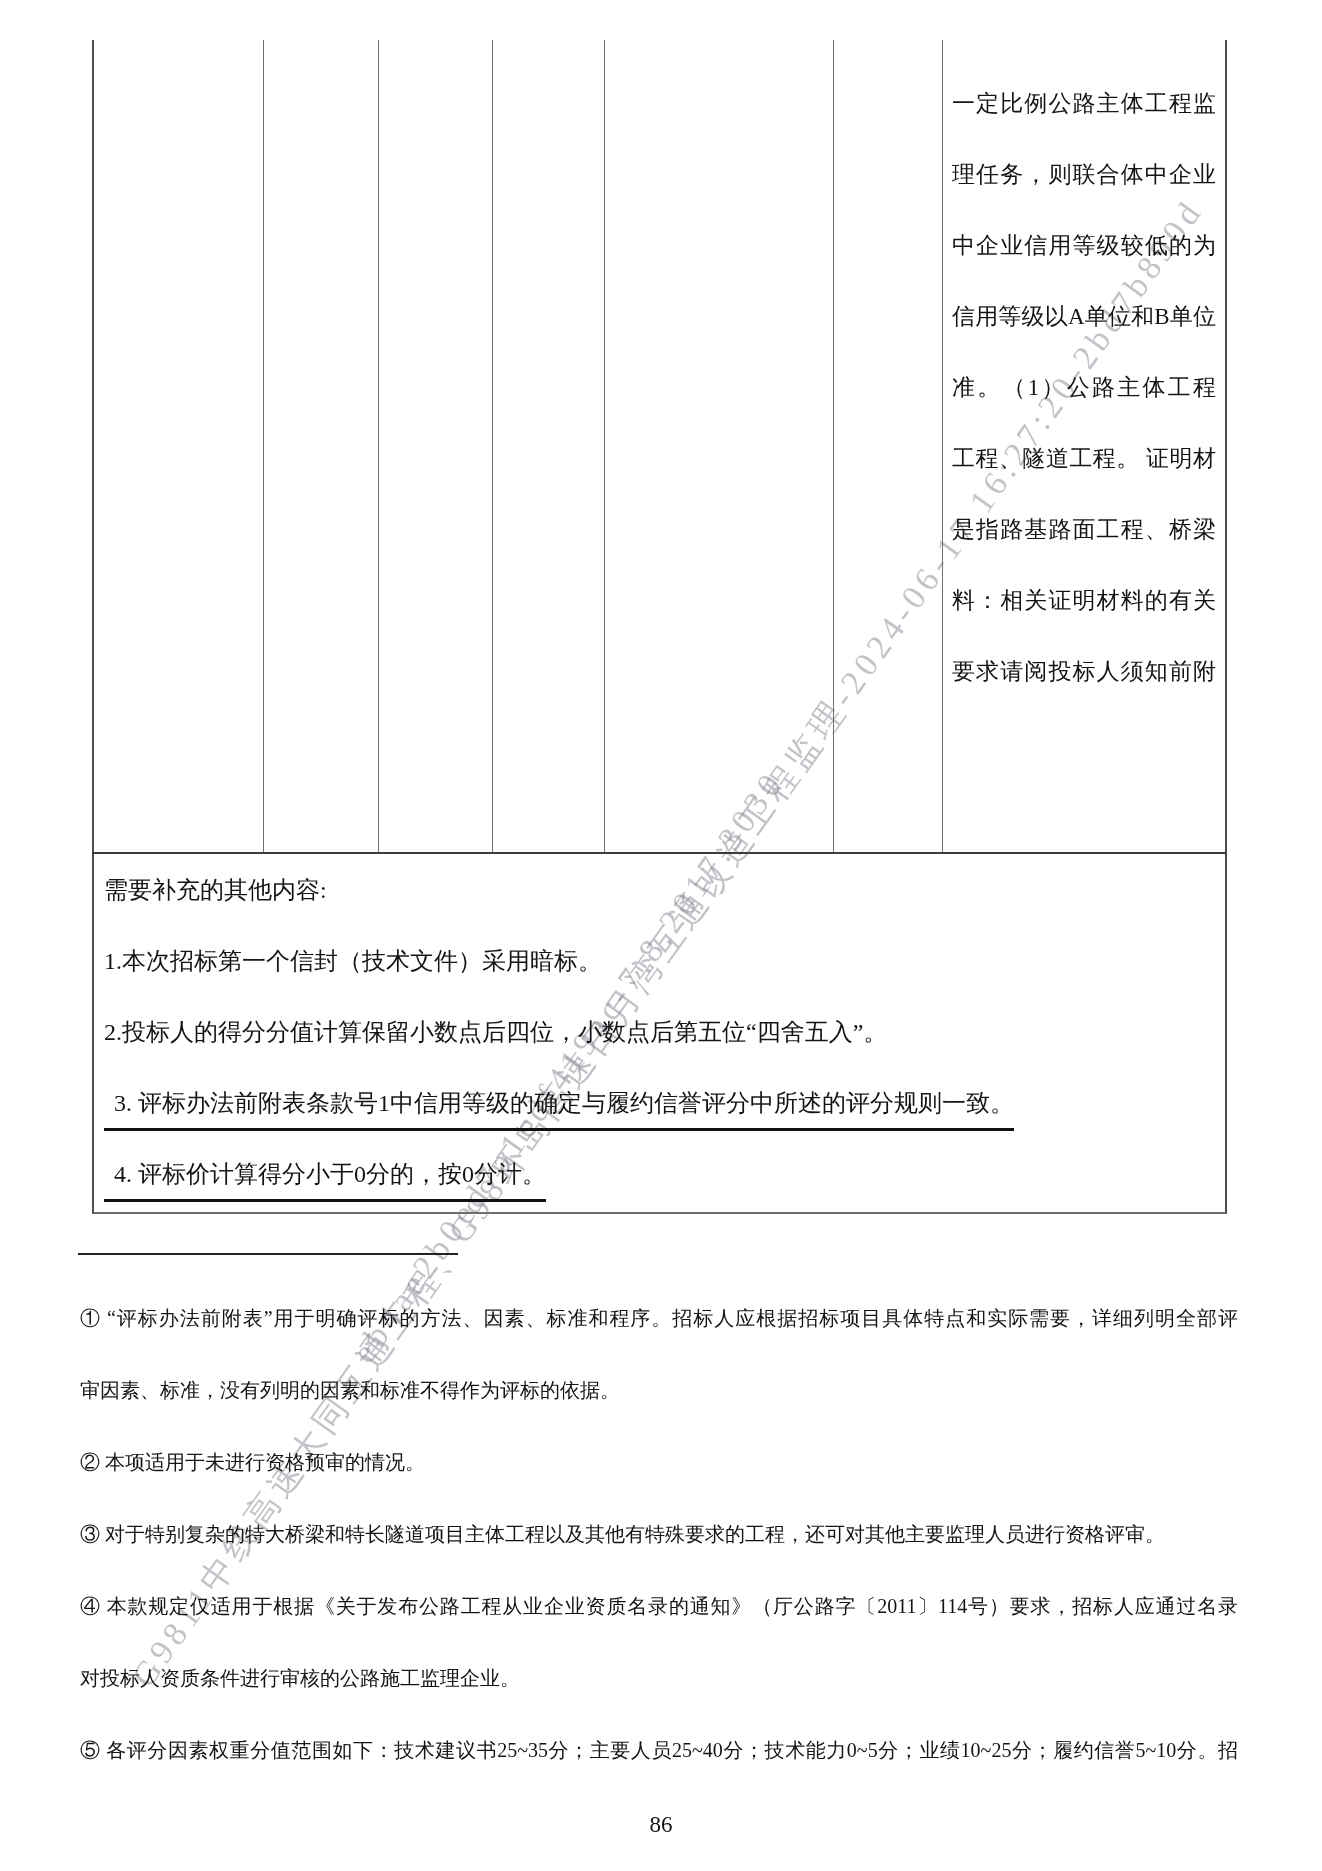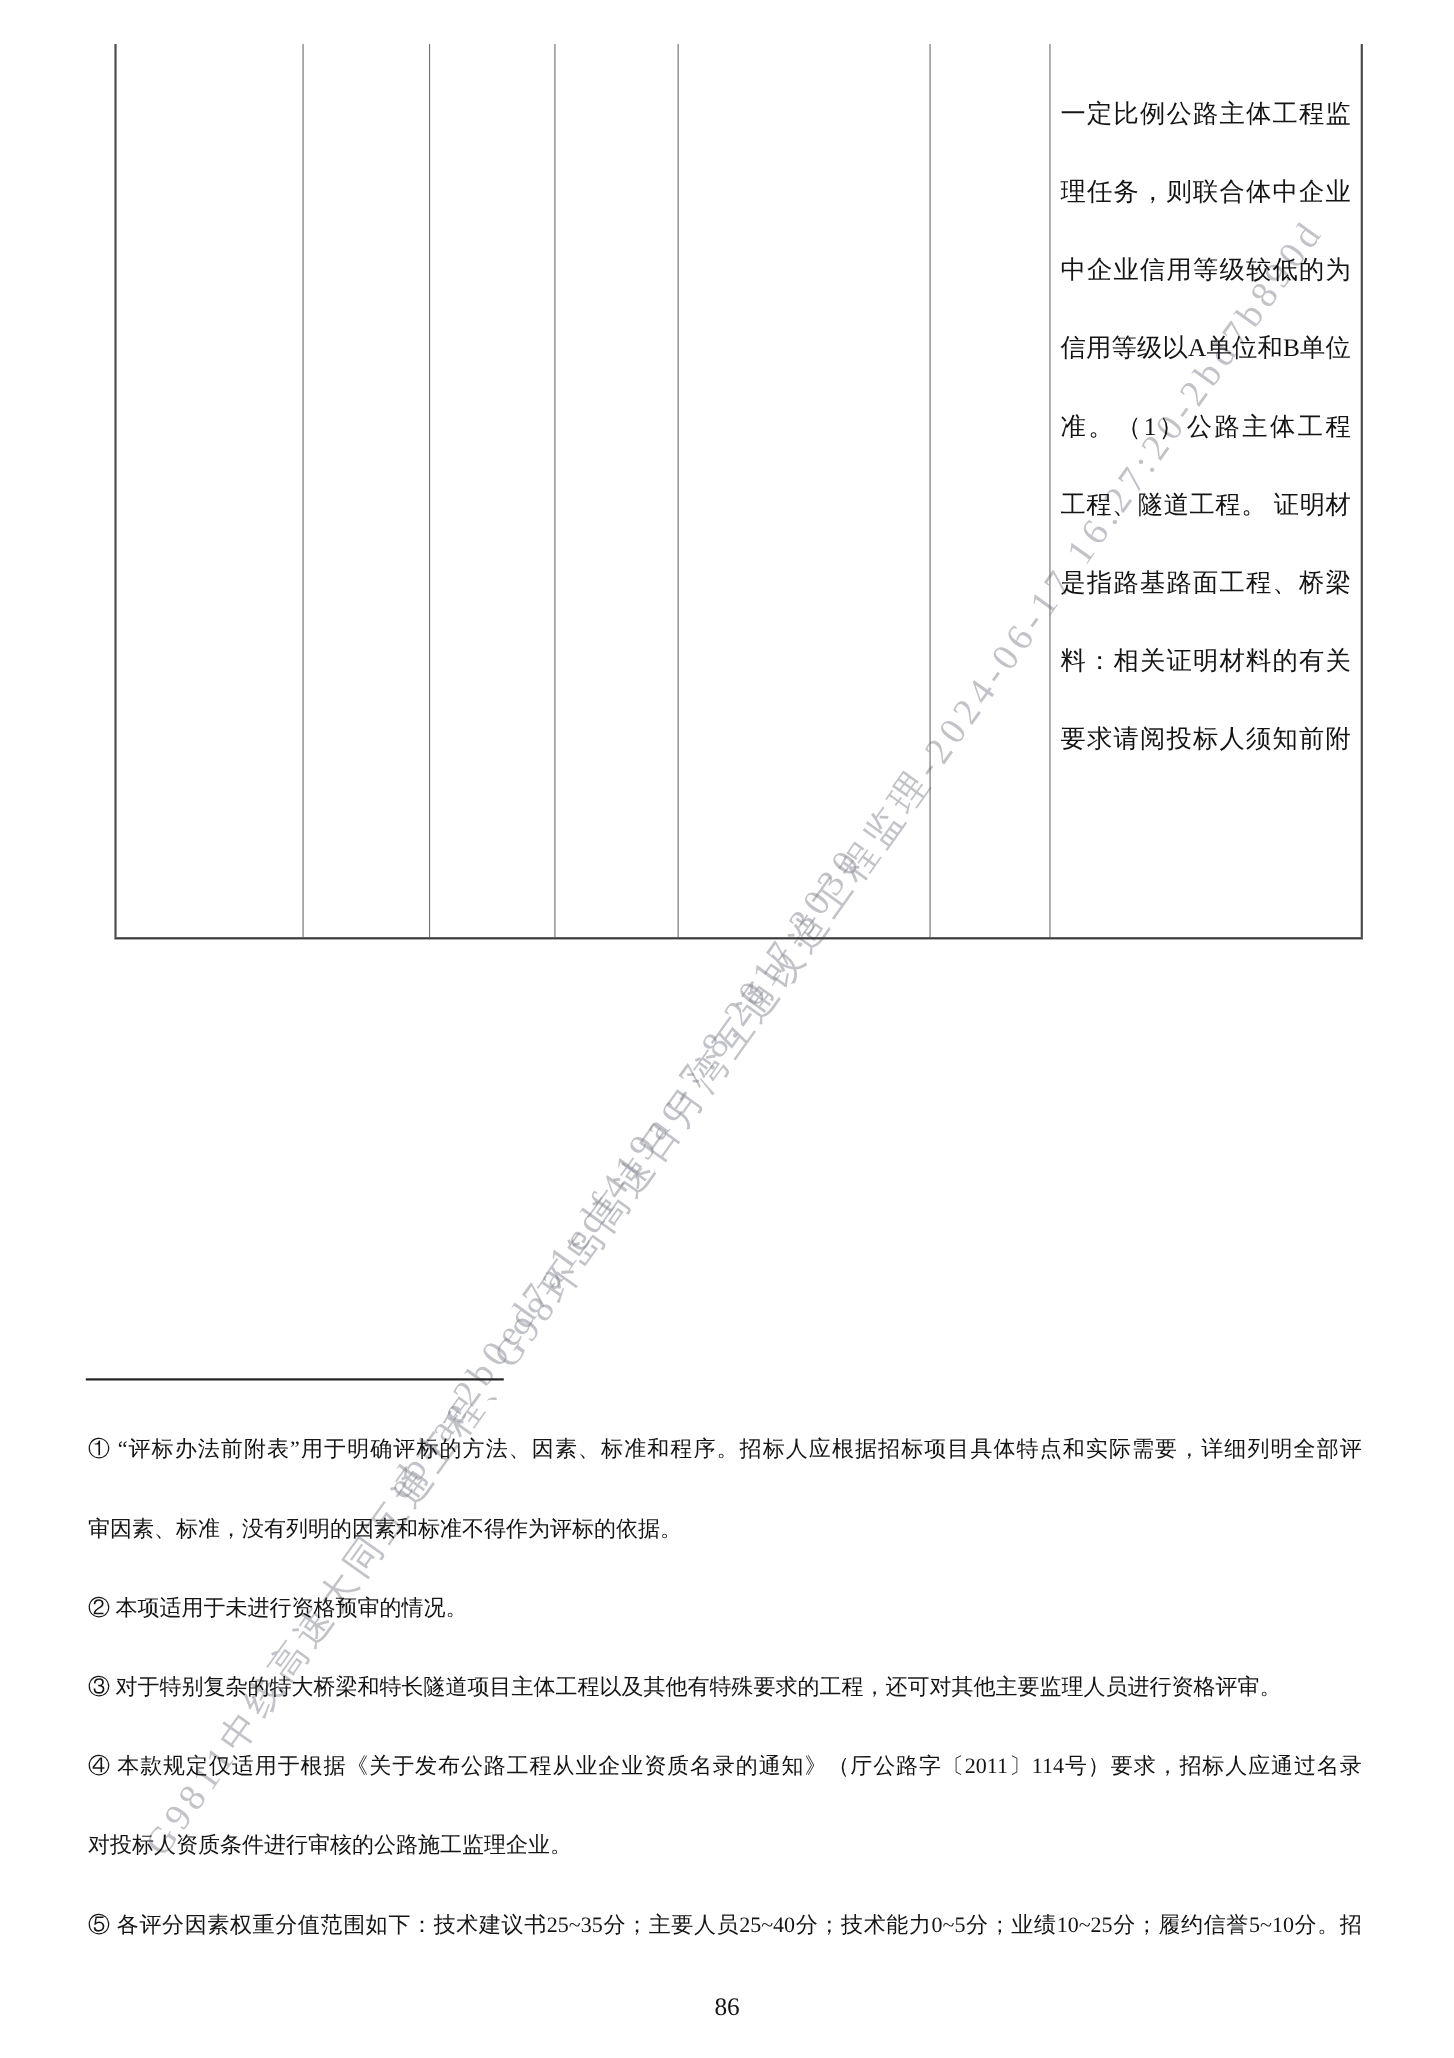--- a/index.html
+++ b/index.html
@@ -11,21 +11,21 @@
   }
   
   .wm{
     position:absolute;white-space:nowrap;z-index:1;pointer-events:none;
     font-size:34px;letter-spacing:5px;color:rgba(125,130,140,0.48);
     transform:rotate(-54.5deg);transform-origin:0 50%;
   }
   .wm1{left:140px;top:1660px;}
   .wm2{left:360px;top:1340px;}
   
-  .tbl{position:absolute;left:92px;top:40px;width:1135px;z-index:2;margin-left:12px;}
+  .tbl{position:absolute;left:92px;top:40px;width:1135px;z-index:2;}
   .row1{display:flex;height:812px;border-bottom:2px solid #3b3b3b;}
   .row1 .c{border-right:1.5px solid #6e6e6e;box-sizing:border-box;}
   .row1 .c:first-child{border-left:2px solid #4c4c4c;}
   .row1 .c:last-child{border-right:2px solid #4c4c4c;}
   .c1{width:172px;} .c2{width:115px;} .c3{width:114px;} .c4{width:112px;}
   .c5{width:229px;} .c6{width:109px;} .c7{flex:1;overflow:hidden;}
   .note-wrap{padding:28px 9px 0 9px;font-size:23px;line-height:71px;}
   .jline{text-align:justify;text-align-last:justify;}
   .jline.last{text-align-last:left;}
   
@@ -71,20 +71,27 @@
           <div class="jline">信用等级以A单位和B单位</div>
           <div class="jline">准。（1）公路主体工程</div>
           <div class="jline">工程、隧道工程。 证明材</div>
           <div class="jline">是指路基路面工程、桥梁</div>
           <div class="jline">料：相关证明材料的有关</div>
           <div class="jline">要求请阅投标人须知前附</div>
         </div>
       </div>
     </div>
 
+    <div class="row2">
+      <div class="sup-line">需要补充的其他内容:</div>
+      <div class="sup-line"><span>1.本次招标第一个信封（技术文件）采用暗标。</span></div>
+      <div class="sup-line"><span>2.投标人的得分分值计算保留小数点后四位，小数点后第五位“四舍五入”。</span></div>
+      <div class="sup-line"><span class="u-span ind">3.  评标办法前附表条款号1中信用等级的确定与履约信誉评分中所述的评分规则一致。</span></div>
+      <div class="sup-line"><span class="u-span ind">4.  评标价计算得分小于0分的，按0分计。</span></div>
+    </div>
   </div>
 
   <div class="fn-sep"></div>
 
   <div class="fns">
     <div class="fn-line fill">① “评标办法前附表”用于明确评标的方法、因素、标准和程序。招标人应根据招标项目具体特点和实际需要，详细列明全部评</div>
     <div class="fn-line">审因素、标准，没有列明的因素和标准不得作为评标的依据。</div>
     <div class="fn-line">② 本项适用于未进行资格预审的情况。</div>
     <div class="fn-line">③ 对于特别复杂的特大桥梁和特长隧道项目主体工程以及其他有特殊要求的工程，还可对其他主要监理人员进行资格评审。</div>
     <div class="fn-line fill">④ 本款规定仅适用于根据《关于发布公路工程从业企业资质名录的通知》（厅公路字〔2011〕114号）要求，招标人应通过名录</div>

